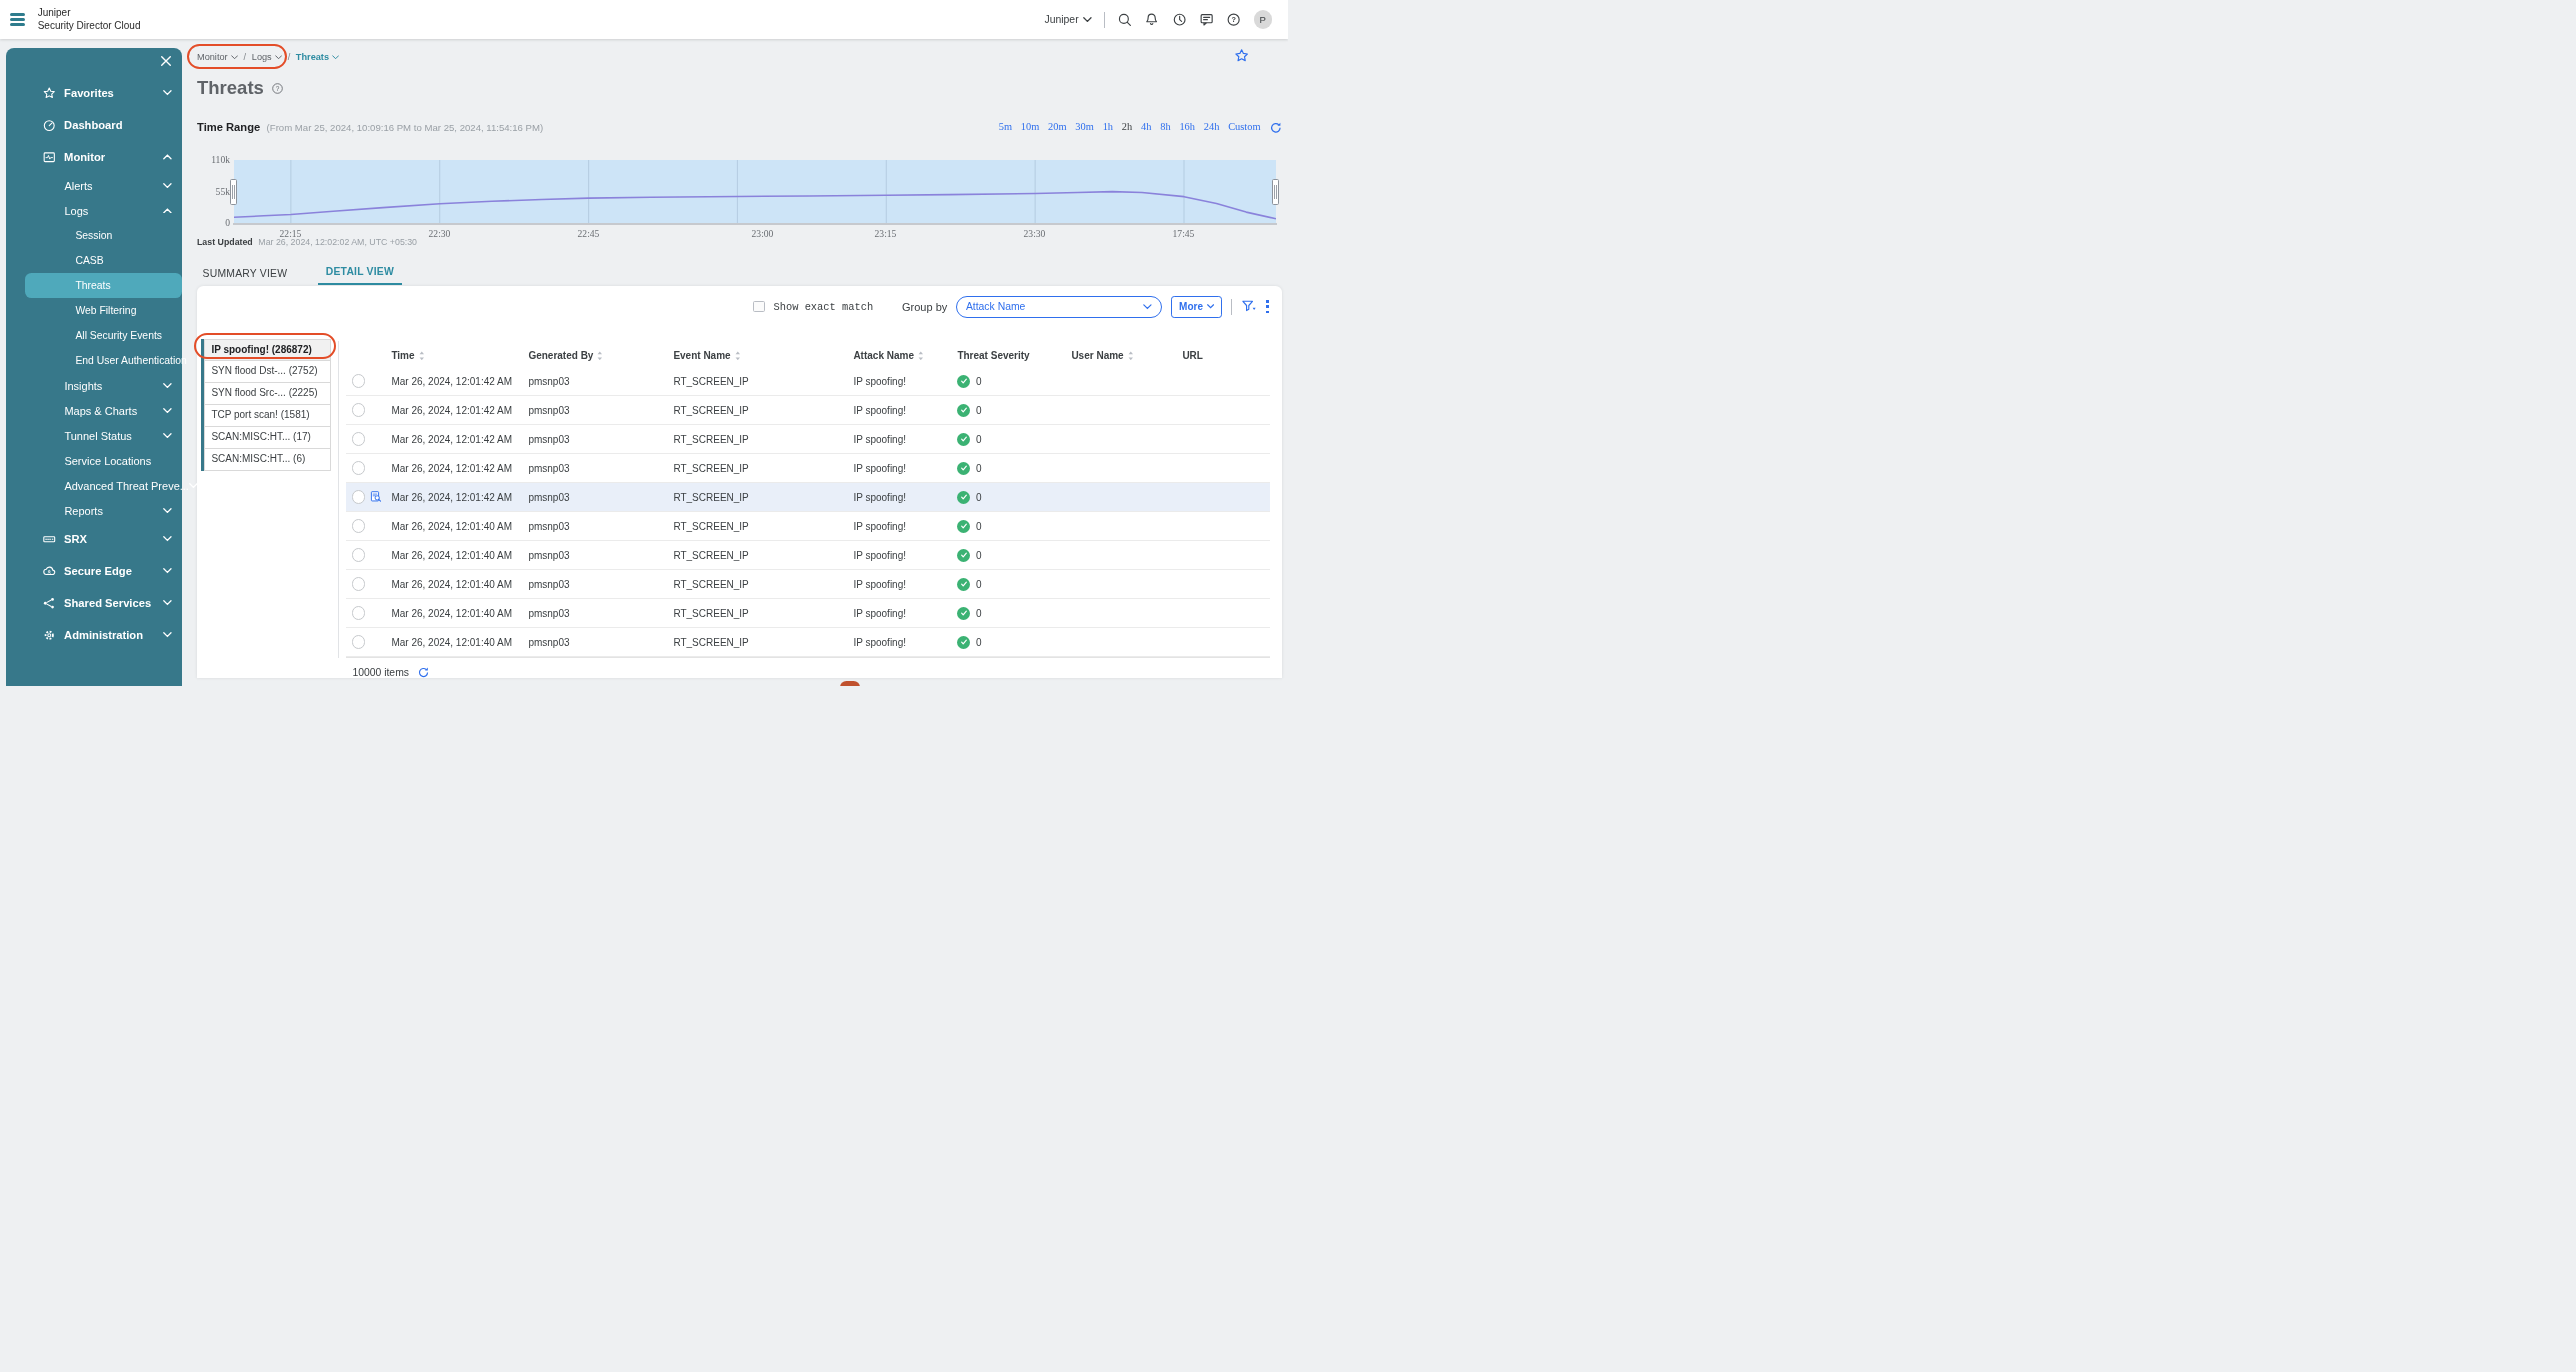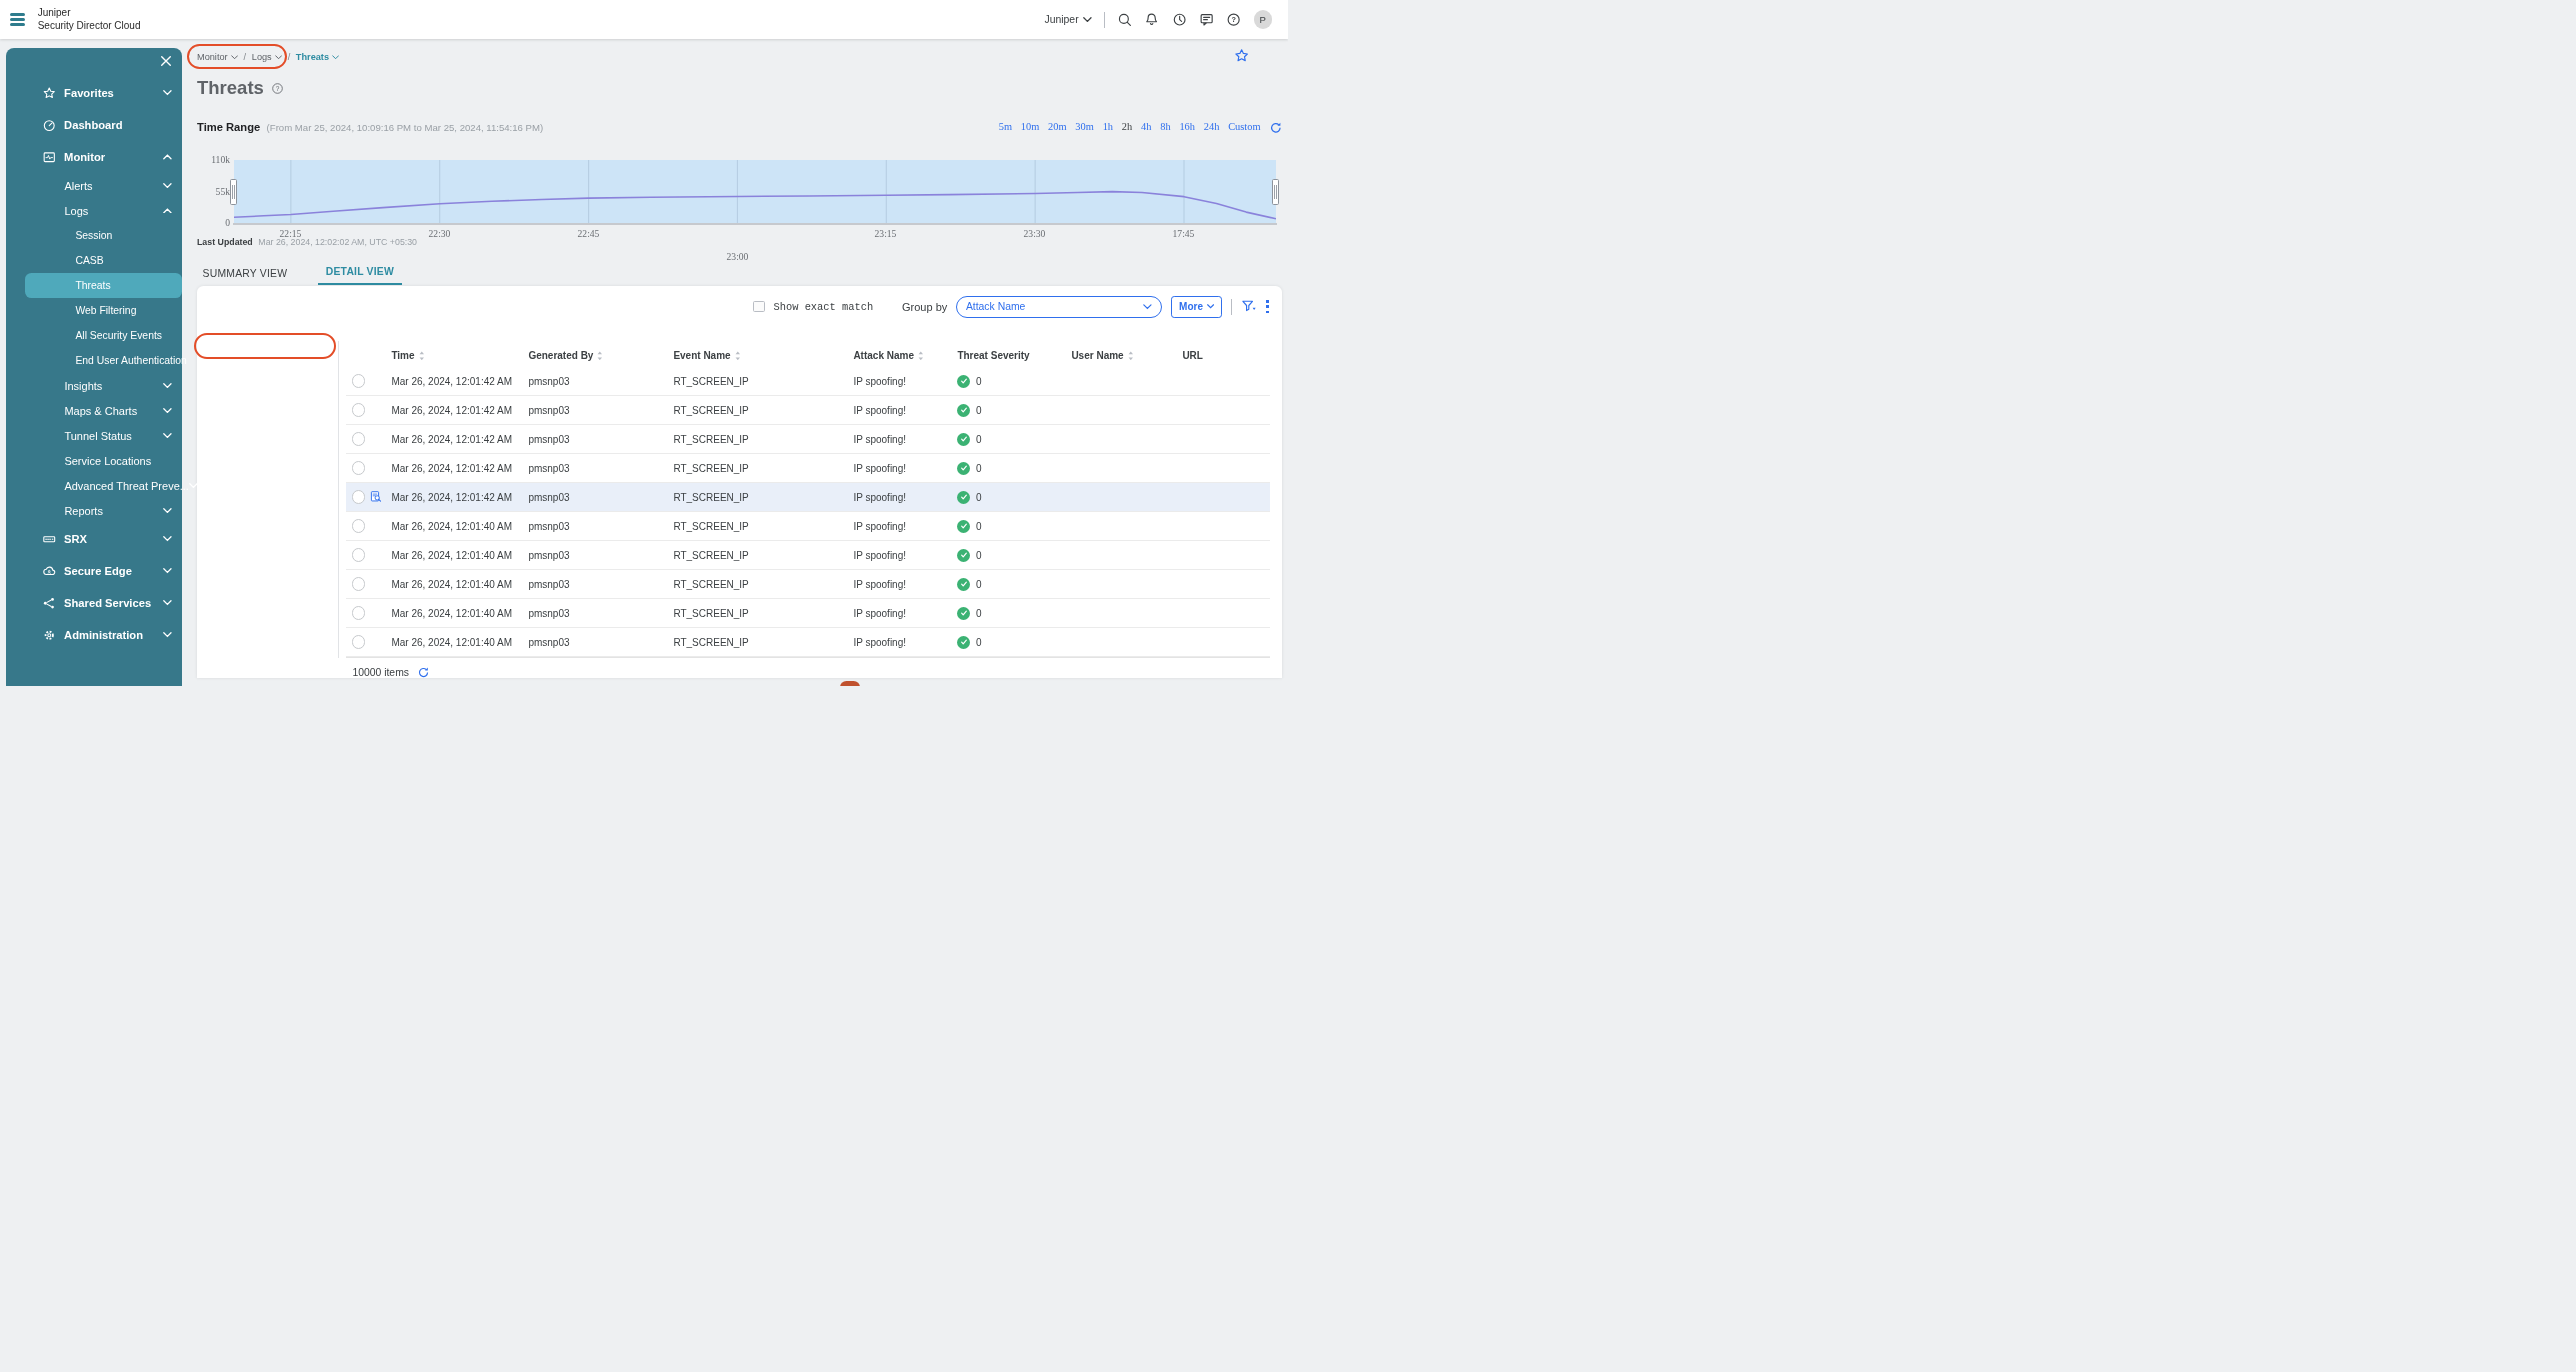--- a/index.html
+++ b/index.html
@@ -443,21 +443,21 @@
       <path d="M997.2 0V78" stroke="rgba(120,145,170,.35)" stroke-width="1"></path>
       <path d="M1182.5 0V78" stroke="rgba(120,145,170,.35)" stroke-width="1"></path>
       <polyline points="0.0,70.9 37.1,69.1 70.8,67.4 123.5,63.5 185.3,58.9 256.1,54.2 321.2,51.1 382.9,48.9 441.4,47.2 518.8,46.1 626.6,45.2 716.4,44.5 811.9,43.7 889.4,42.9 997.2,41.5 1050.0,40.3 1093.2,39.1 1130.2,40.3 1182.5,45.4 1222.9,53.9 1259.9,64.5 1297.0,72.7" fill="none" stroke="#8A82DB" stroke-width="2" stroke-linejoin="round"></polyline>
     </svg>
 </div>
 <div id="chart-axis"></div>
 <div id="chart-xlabels">
     <div class="xlab" style="left: 265px;">22:15</div>
     <div class="xlab" style="left: 414px;">22:30</div>
     <div class="xlab" style="left: 563px;">22:45</div>
-    <div class="xlab" style="left: 712px; margin-top: 23px;">23:00</div>
+    <div class="xlab" style="left: 737px;">23:00</div>
     <div class="xlab" style="left: 860px;">23:15</div>
     <div class="xlab" style="left: 1009px;">23:30</div>
     <div class="xlab" style="left: 1158px;">17:45</div>
   </div>
 <div class="bhandle" style="left:230px">
     <i></i>
     <i></i>
   </div>
 <div class="bhandle" style="left:1272px">
     <i></i>
@@ -499,20 +499,28 @@
           <path d="M2.5 3h12.5l-4.8 5.5v5l-2.9 1.6V8.5z" fill="none" stroke="currentColor" stroke-width="1.5" stroke-linejoin="round"></path>
           <path d="M15.2 11.6h4l-2 2.7z" fill="currentColor"></path>
         </svg>
       </span>
     <span id="kebab">
         <i></i>
         <i></i>
         <i></i>
       </span>
   </div>
+  <div id="group-panel">
+      <div class="group-item selected">IP spoofing! (286872)</div>
+      <div class="group-item">SYN flood Dst-... (2752)</div>
+      <div class="group-item">SYN flood Src-... (2225)</div>
+      <div class="group-item">TCP port scan! (1581)</div>
+      <div class="group-item">SCAN:MISC:HT... (17)</div>
+      <div class="group-item">SCAN:MISC:HT... (6)</div>
+    </div>
   <div id="vdivider"></div>
   <div id="thead" class="tgrid">
       <div></div>
       <div class="th">
         <span>Time</span>
         <span>
           <svg width="5.6" height="9.6" viewBox="0 0 7 12">
             <path d="M3.5.5L6.3 4H.7z" fill="#b9bdc4"></path>
             <path d="M3.5 11.5L.7 8h5.6z" fill="#b9bdc4"></path>
           </svg>

